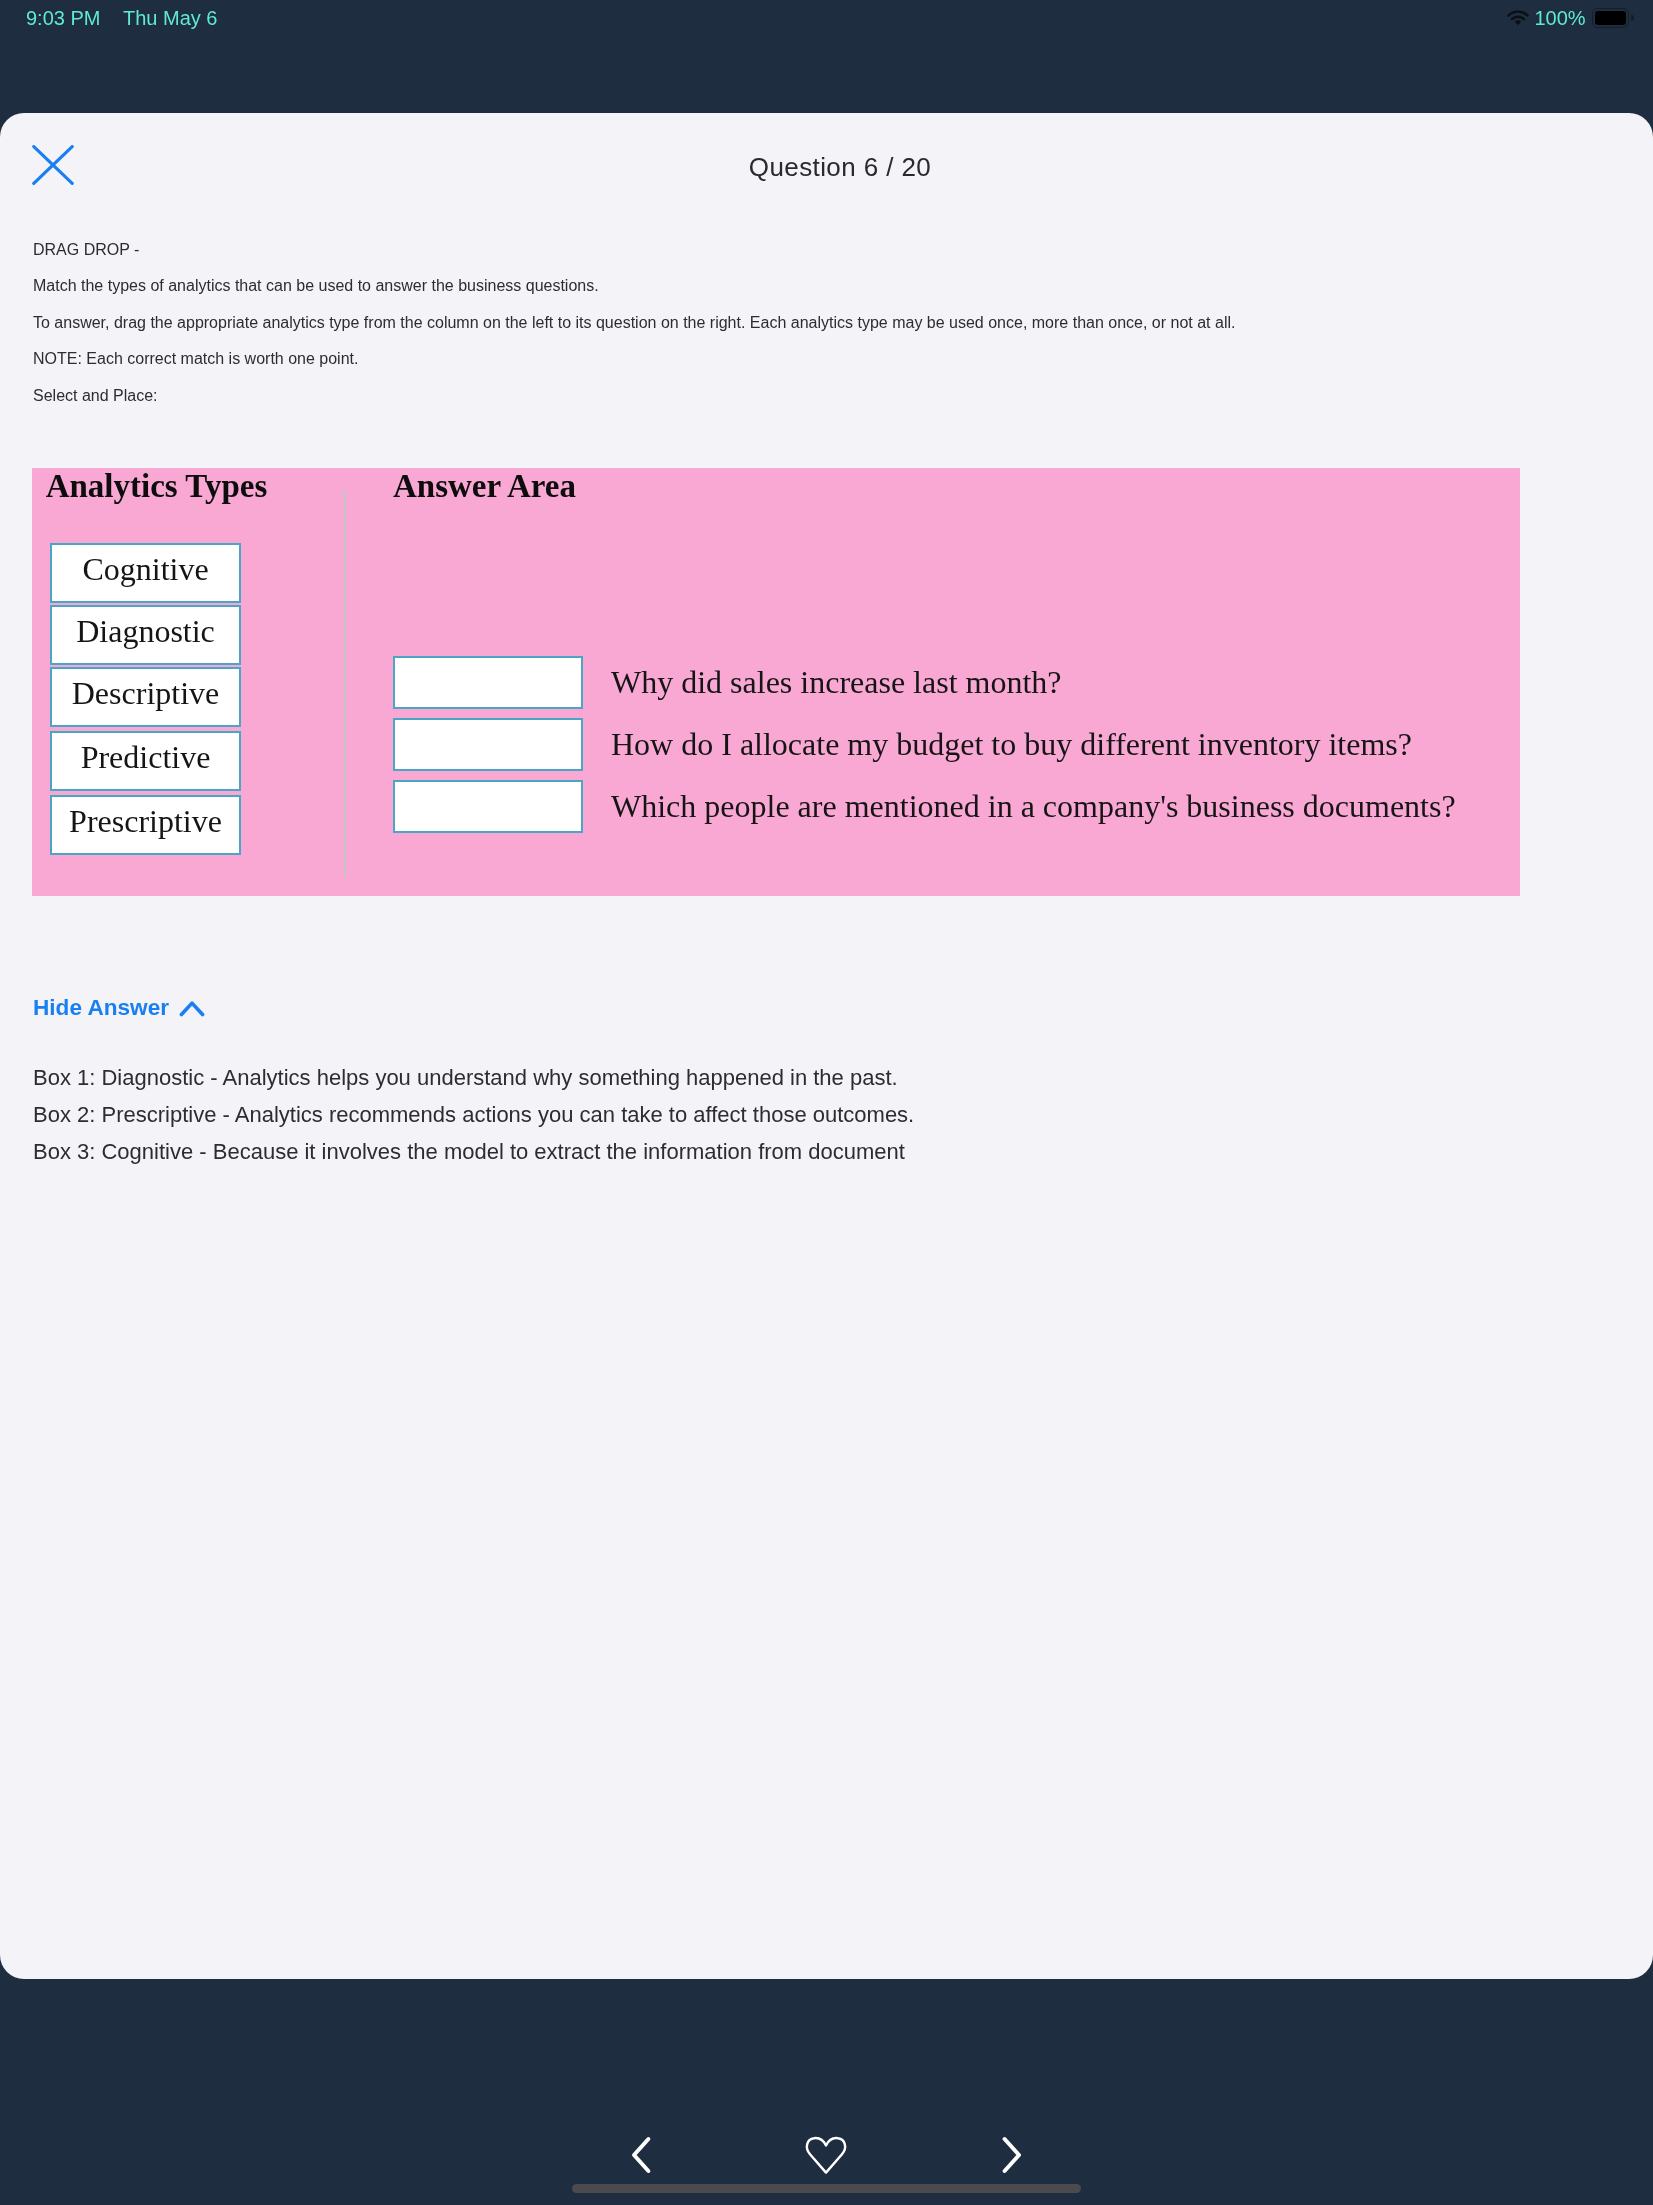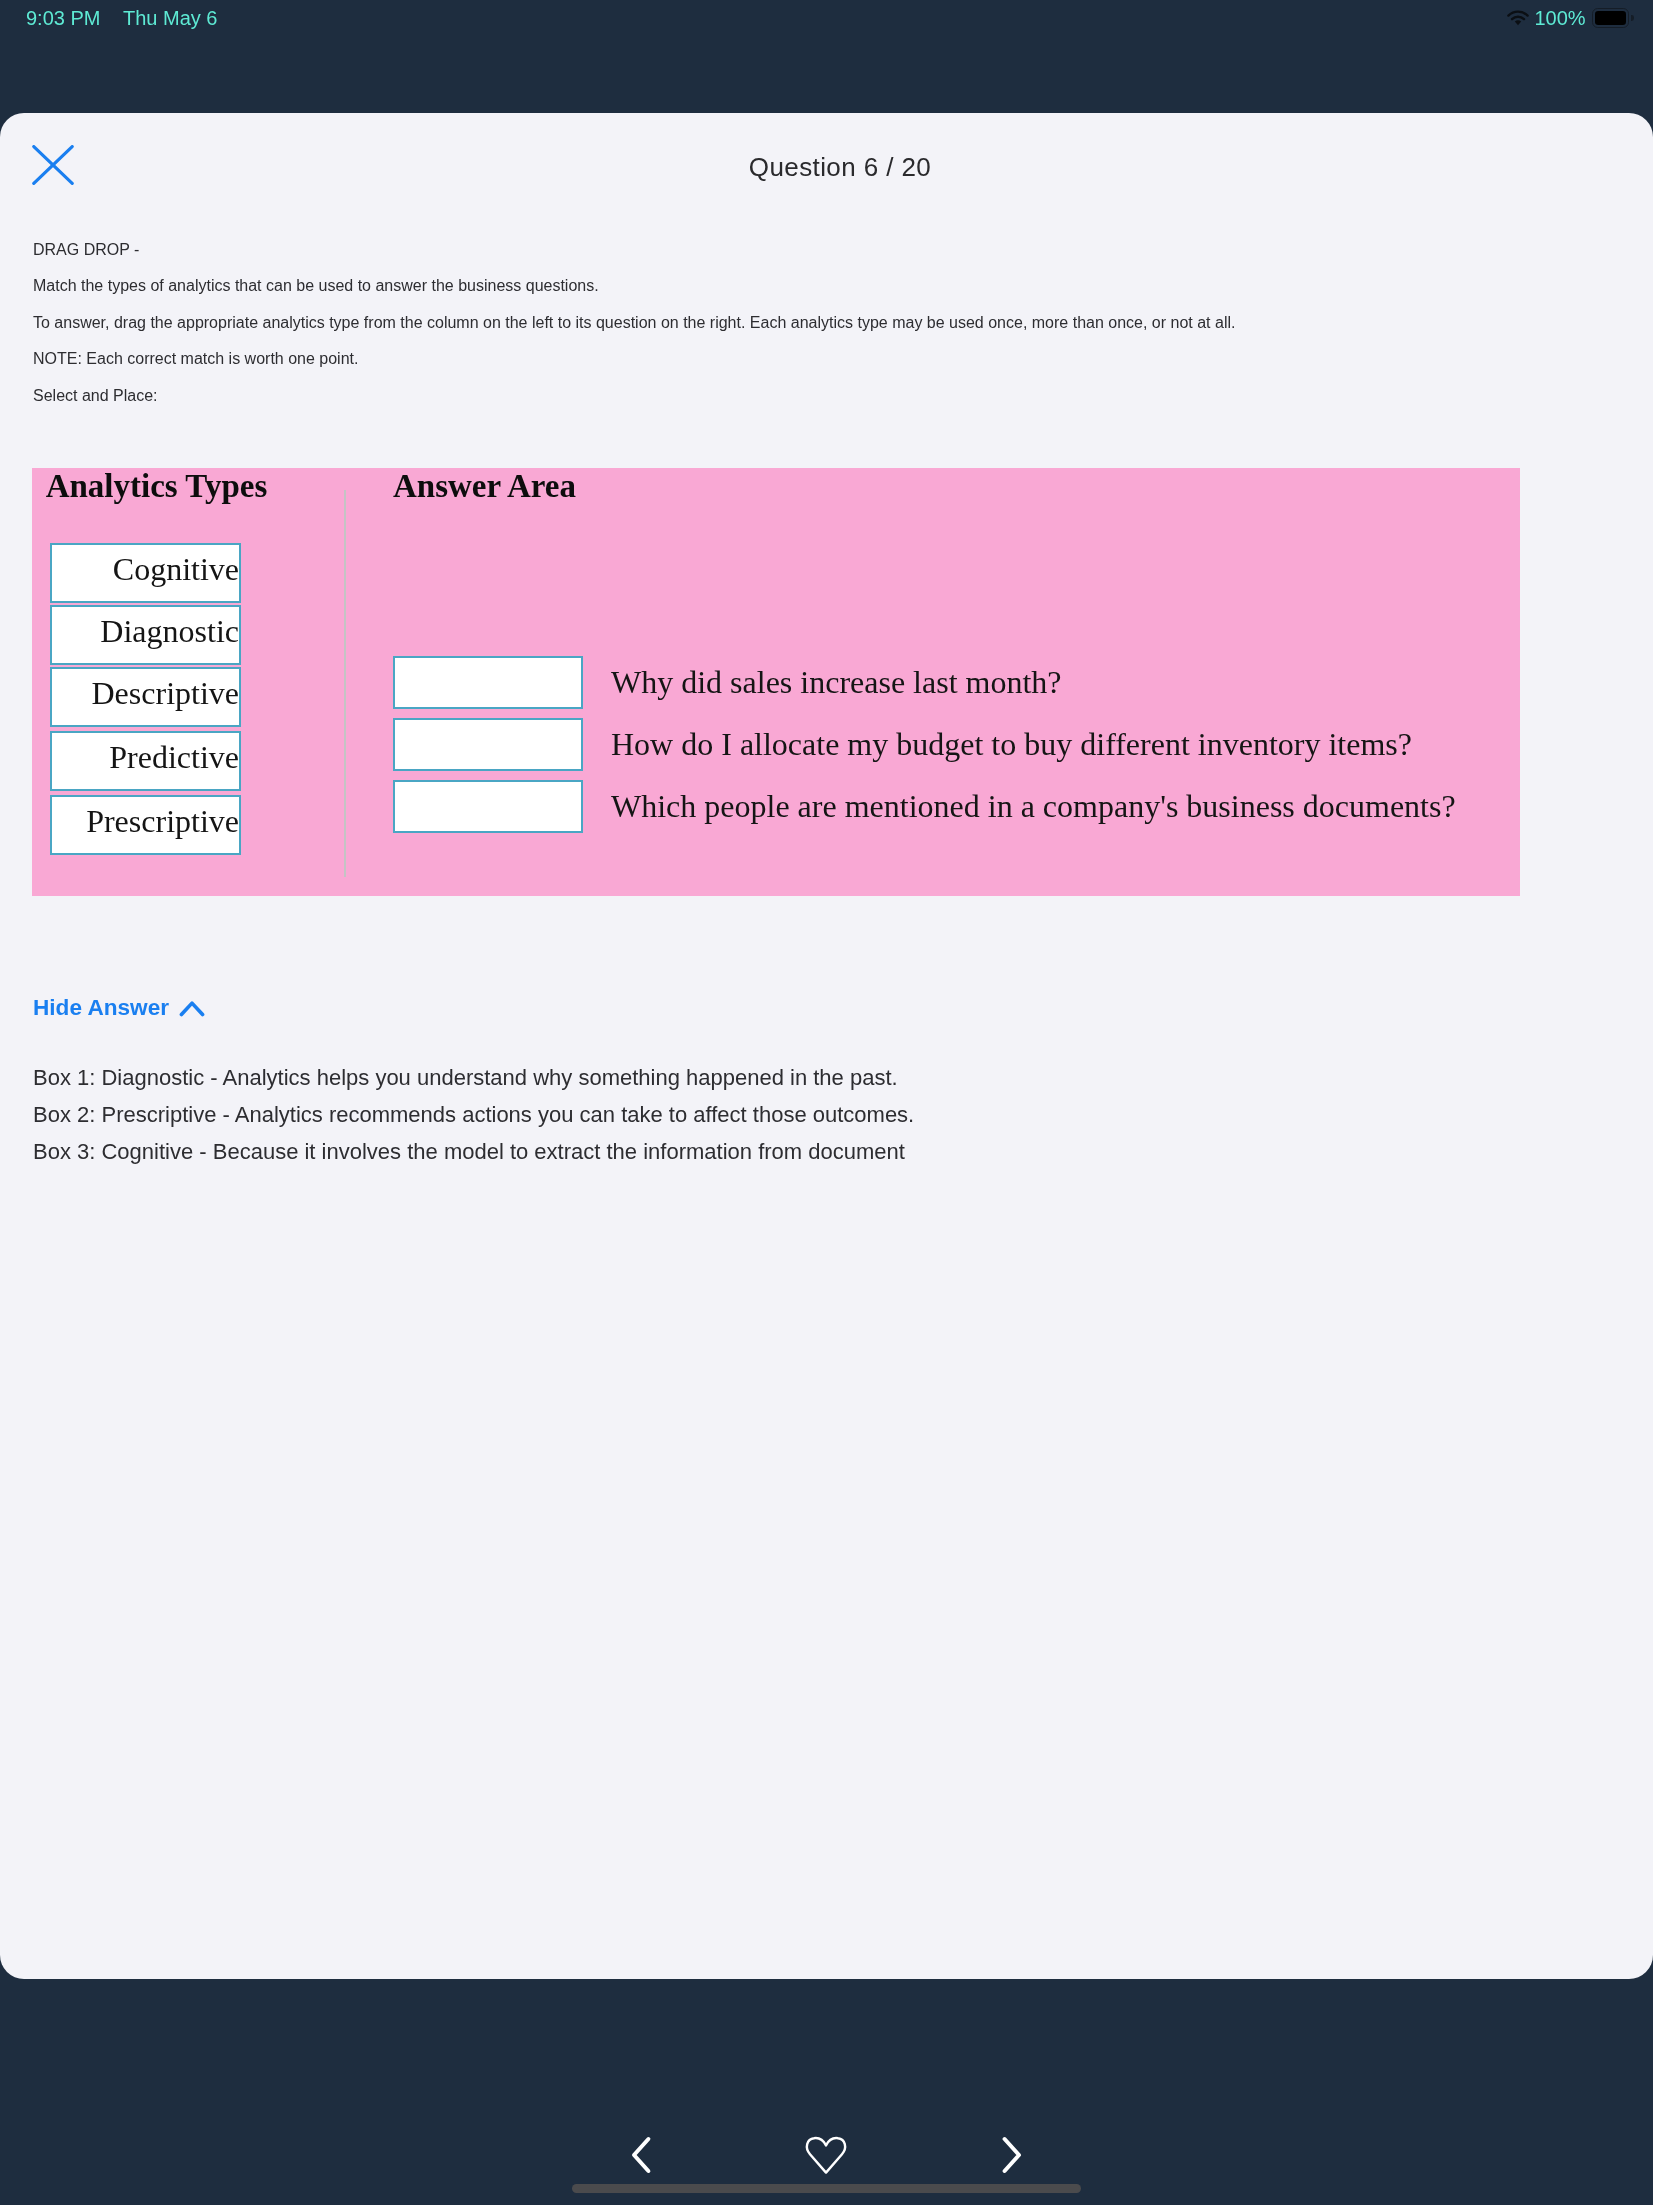--- a/index.html
+++ b/index.html
@@ -57,21 +57,21 @@
     position: absolute; top: 0px; font-size: 33px; font-weight: bold; color: #0d0d0d;
   }
   .heading-left { left: 13.7px; }
   .heading-right { left: 361px; }
   .divider {
     position: absolute; left: 312px; top: 22px; width: 1.6px; height: 387px; background: #c4c4c4;
   }
   .type-box {
     position: absolute; left: 18px; width: 191px; height: 60px;
     border: 2.4px solid #4aa6c4; background: #fff;
-    font-size: 32px; text-align: right; line-height: 48px; color: #151515;
+    font-size: 32px; text-align: center; line-height: 48px; color: #151515;
     cursor: grab;
   }
   .answer-slot {
     position: absolute; left: 361px; width: 190px; height: 53px;
     border: 2.4px solid #4aa6c4; background: #fff;
   }
   .answer-question {
     position: absolute; left: 579px; font-size: 32px; line-height: 53px; color: #151515;
     white-space: nowrap;
   }

